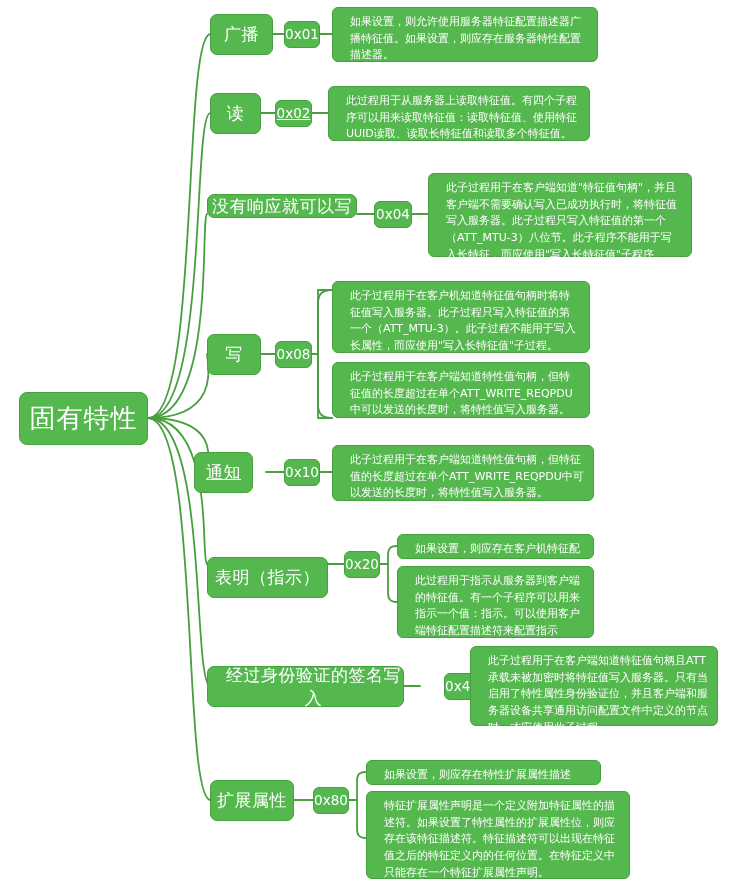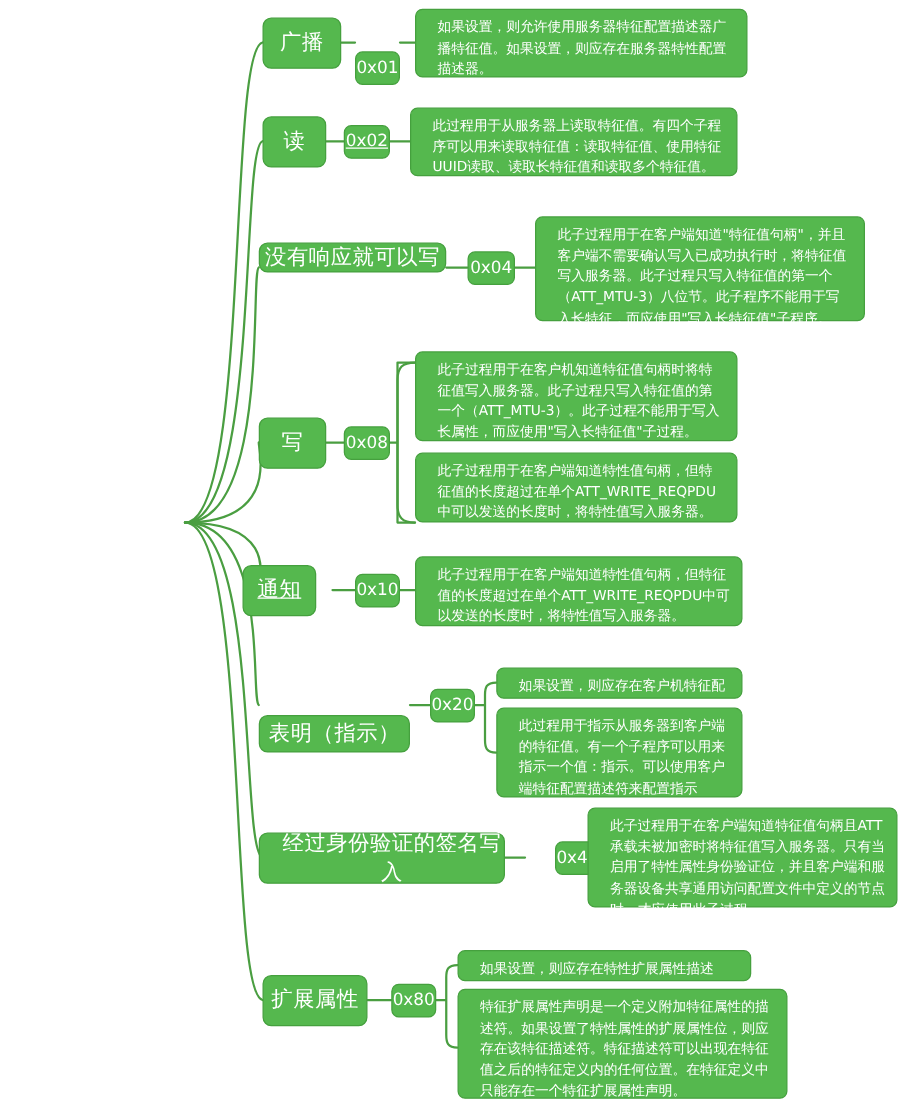--- a/index.html
+++ b/index.html
@@ -103,25 +103,28 @@
       <path d="M320,472 L332,472"></path>
 
       <path d="M380,564 L388,564 M397,546 C389,546 388,550 388,556 L388,592 C388,598 389,602 397,602"></path>
 
       <path d="M456,686 L470,686"></path>
 
       <path d="M349,800 L357,800 M366,772 C358,772 357,776 357,782 L357,828 C357,834 358,838 366,838"></path>
     </g>
   </svg>
 
+  <div class="node root" style="left:19px; top:392px; width:129px; height:53px;">
+    <span>固有特性</span>
+  </div>
 
   <div class="node branch" style="left:210px; top:14px; width:63px; height:41px;">
     <span>广播</span>
   </div>
-  <div class="node code" style="left:284px; top:21px; width:36px; height:27px;margin-top:20px;">
+  <div class="node code" style="left:284px; top:21px; width:36px; height:27px;">
     <span>0x01</span>
   </div>
   <div class="node desc" style="left:332px; top:7px; width:266px; height:55px;">
     <span class="txt">如果设置，则允许使用服务器特征配置描述器广播特征值。如果设置，则应存在服务器特性配置描述器。</span>
   </div>
 
   <div class="node branch" style="left:210px; top:93px; width:51px; height:41px;">
     <span>读</span>
   </div>
   <div class="node code" style="left:275px; top:100px; width:37px; height:27px;text-decoration:underline;">
@@ -157,21 +160,21 @@
   <div class="node branch" style="left:194px; top:452px; width:59px; height:41px;text-decoration:underline;">
     <span>通知</span>
   </div>
   <div class="node code" style="left:284px; top:459px; width:36px; height:27px;">
     <span>0x10</span>
   </div>
   <div class="node desc" style="left:332px; top:445px; width:262px; height:56px;">
     <span class="txt">此子过程用于在客户端知道特性值句柄，但特征值的长度超过在单个ATT_WRITE_REQPDU中可以发送的长度时，将特性值写入服务器。</span>
   </div>
 
-  <div class="node branch" style="left:207px; top:572px; width:121px; height:30px;">
+  <div class="node branch" style="left:207px; top:557px; width:121px; height:41px;">
     <span>表明（指示）</span>
   </div>
   <div class="node code" style="left:344px; top:551px; width:36px; height:27px;">
     <span>0x20</span>
   </div>
   <div class="node desc" style="left:397px; top:534px; width:197px; height:25px;">
     <span class="txt">如果设置，则应存在客户机特征配置描述符。</span>
   </div>
   <div class="node desc" style="left:397px; top:566px; width:197px; height:72px;">
     <span class="txt">此过程用于指示从服务器到客户端的特征值。有一个子程序可以用来指示一个值：指示。可以使用客户端特征配置描述符来配置指示</span>

